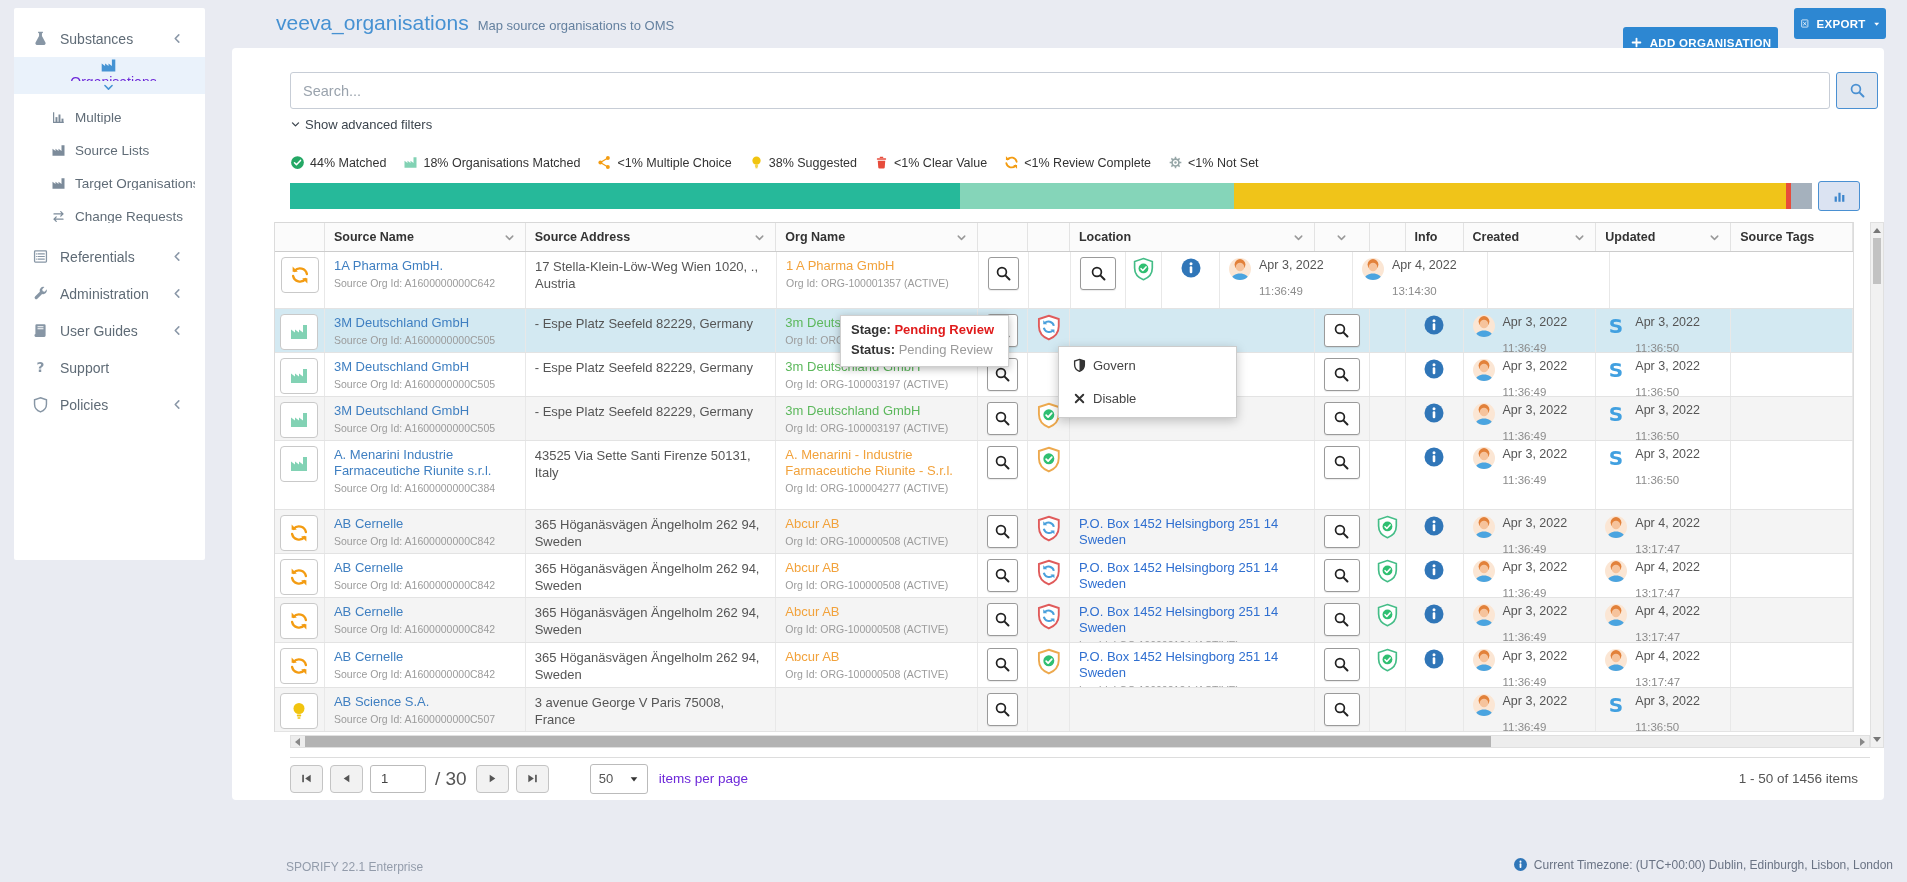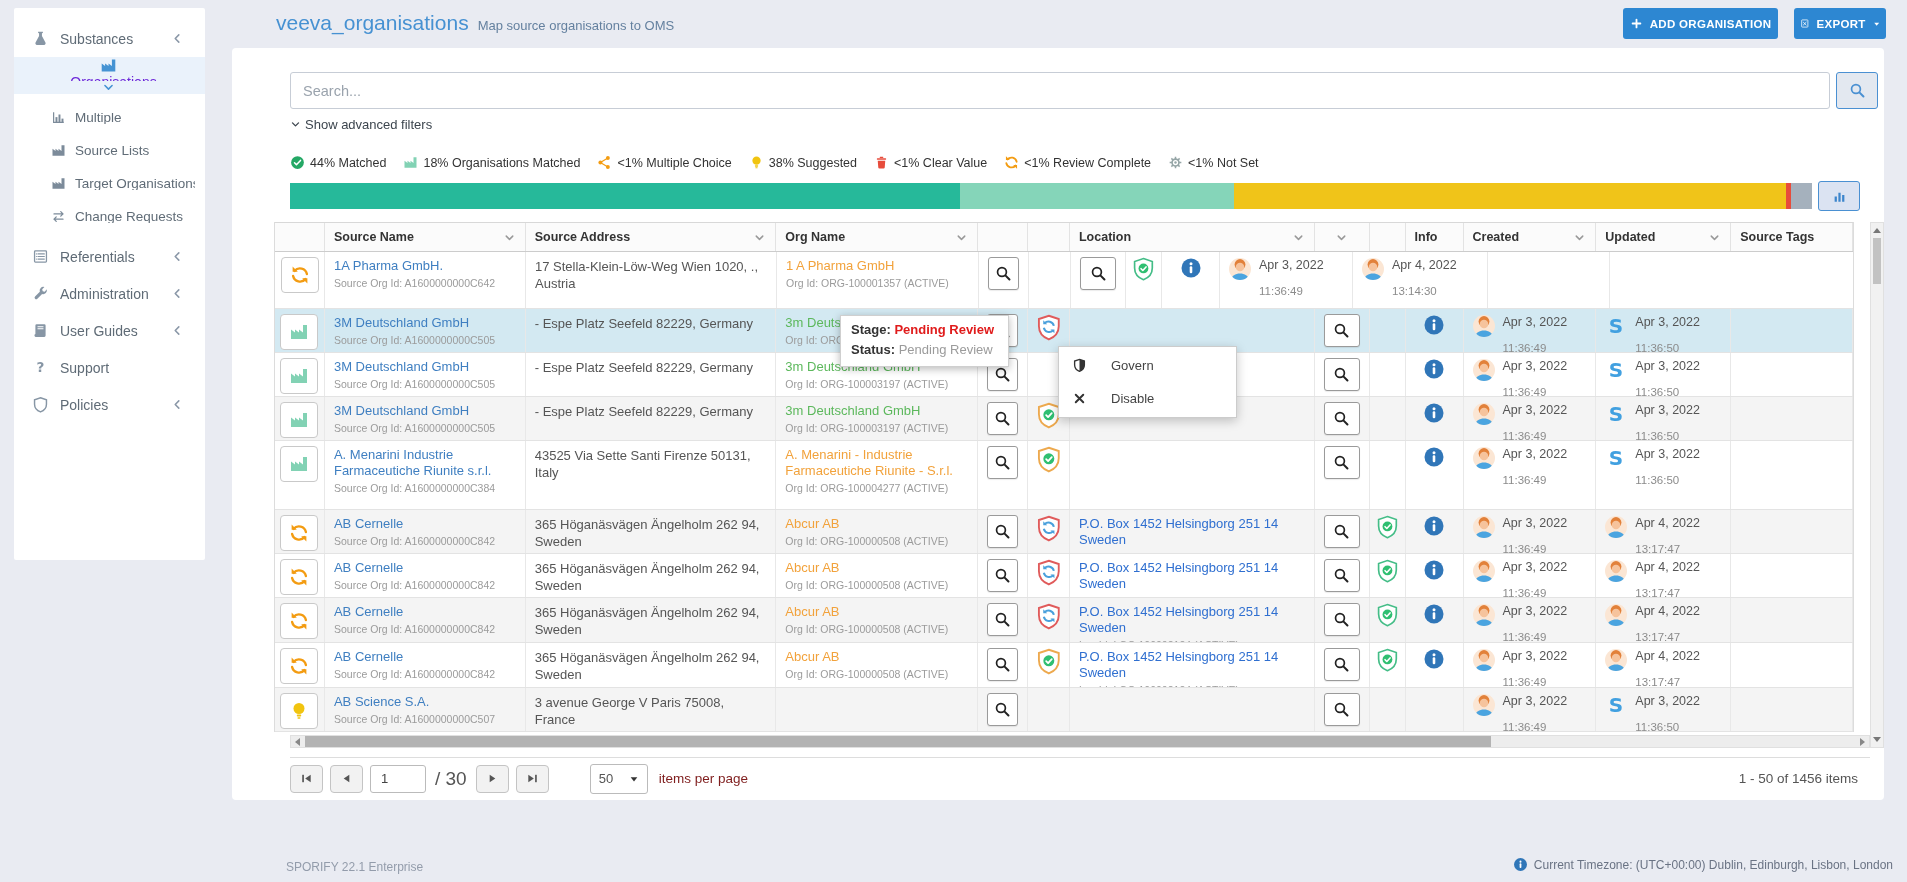--- a/index.html
+++ b/index.html
@@ -25,21 +25,21 @@
   .side-item.sub .ic{width:15px;height:15px;margin-right:9px;color:#7c8b9a;}
 
   
   .titlebar{position:absolute;left:276px;top:11px;display:flex;align-items:baseline;gap:9px;}
   .title{font-size:21px;color:#4691d2;}
   .subtitle{font-size:13px;color:#64809f;}
   .btn{position:absolute;top:8px;height:31px;background:#2d87d2;color:#fff;border:none;border-radius:3px;
        font-weight:bold;font-size:11.5px;display:flex;align-items:center;justify-content:center;gap:7px;cursor:pointer;
        font-family:inherit;letter-spacing:.3px;}
   .btn .ic{width:13px;height:13px;color:#fff;}
-  .btn-add{left:1623px;width:155px;}
+  .btn-add{left:1623px;width:155px;margin-top:19px;}
   .btn-export{left:1794px;width:92px;}
   .btn .caret{width:10px;height:10px;}
 
   
   .card{position:absolute;left:232px;top:48px;width:1652px;height:752px;background:#fff;border-radius:4px;}
   .search-input{position:absolute;left:58px;top:24px;width:1540px;height:37px;box-sizing:border-box;
     border:1px solid #c7cdd6;border-radius:3px;padding:0 12px;font-size:14.5px;color:#444;font-family:inherit;}
   .search-input::placeholder{color:#9aa3ad;}
   .search-btn{position:absolute;left:1604px;top:24px;width:42px;height:37px;background:#e3e8f0;border:1px solid #4a90d2;
     border-radius:3px;cursor:pointer;display:flex;align-items:center;justify-content:center;}
@@ -113,32 +113,32 @@
     display:flex;align-items:center;gap:7px;box-sizing:border-box;}
   .pg-btn{width:33px;height:28px;background:#f2f2f2;border:1px solid #c4c4c4;border-radius:4px;display:flex;
     align-items:center;justify-content:center;cursor:pointer;color:#555;}
   .pg-btn .ic{width:13px;height:13px;}
   .pg-input{width:56px;height:28px;border:1px solid #bbb;border-radius:3px;box-sizing:border-box;
     font-size:13px;color:#444;padding:0 10px;font-family:inherit;}
   .pg-sep{font-size:19px;color:#555;margin:4px 2px;}
   .pg-select{width:58px;height:30px;border:1px solid #bbb;border-radius:3px;box-sizing:border-box;background:#fff;
     display:flex;align-items:center;font-size:13px;color:#555;padding:0 8px;margin-left:34px;cursor:pointer;gap:6px;}
   .pg-select .caret{margin-left:auto;width:10px;height:10px;color:#333;}
-  .pg-label{font-size:13.5px;color:#7f1d1d;margin-left:4px;}
+  .pg-label{font-size:13.5px;color:#6d28d9;margin-left:4px;}
   .pg-range{margin-left:auto;font-size:13.5px;color:#555;padding-right:12px;}
 
   
   .tooltip{position:absolute;left:840px;top:315px;background:#fff;border:1px solid #cfcfcf;z-index:40;
     box-shadow:0 2px 8px rgba(0,0,0,.28);padding:4px 14px 6px 10px;font-size:13px;line-height:20px;white-space:nowrap;}
   .tooltip b{color:#333;}
   .tt-red{color:#e01b1b;font-weight:bold;}
   .tt-gray{color:#9b9b9b;}
   .menu{position:absolute;left:1058px;top:346px;width:177px;background:#fff;border:1px solid #ccc;z-index:35;
     box-shadow:0 3px 10px rgba(0,0,0,.22);padding:2px 0;}
-  .menu-item{height:33px;display:flex;align-items:center;gap:24px;padding:0 13px;font-size:13px;color:#444;cursor:pointer;}
+  .menu-item{height:33px;display:flex;align-items:center;gap:6px;padding:0 13px;font-size:13px;color:#444;cursor:pointer;}
   .menu-item .ic{width:15px;height:15px;color:#333;}
 
   
   .footer-left{position:absolute;left:286px;top:860px;font-size:12px;color:#939cab;}
   .footer-right{position:absolute;right:14px;top:857px;display:flex;align-items:center;gap:6px;font-size:12px;color:#6a7384;}
   .footer-right .ic{width:15px;height:15px;}
 </style>
 </head>
 <body>
 

